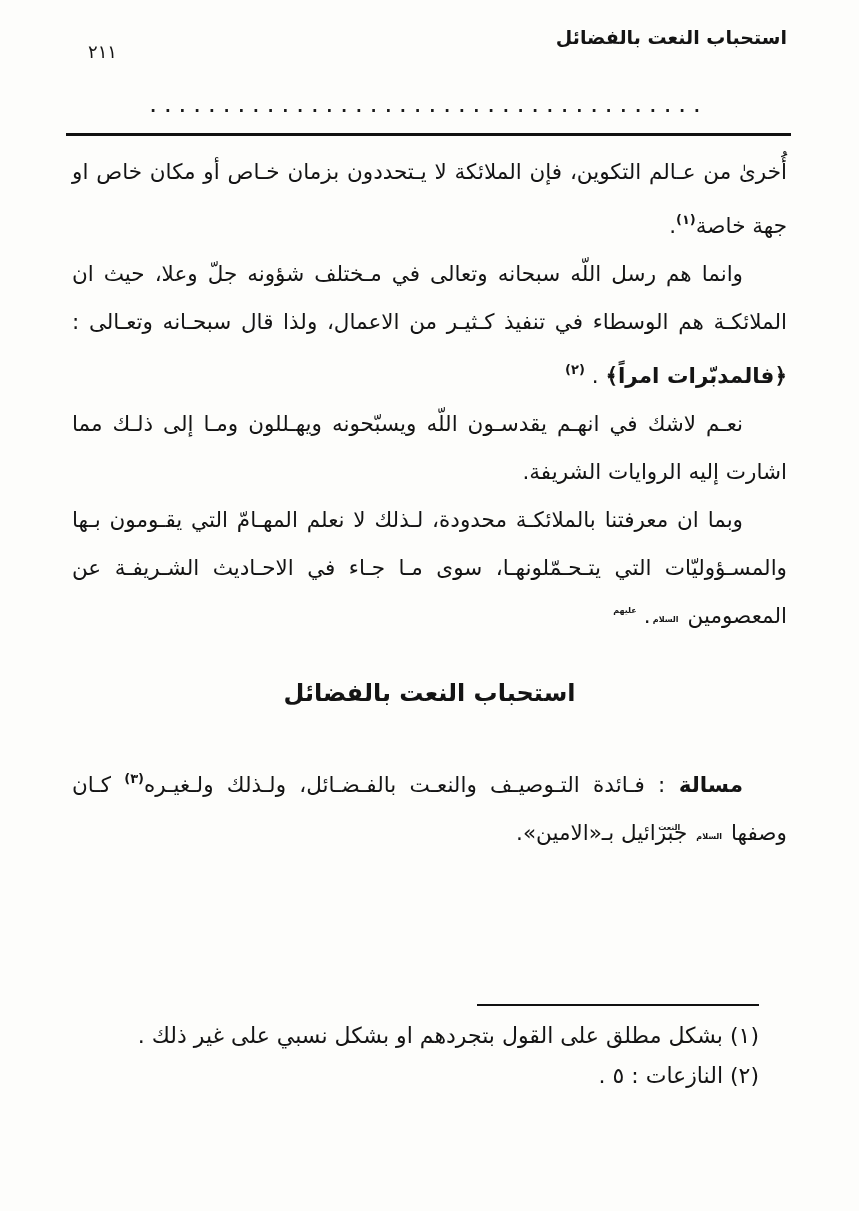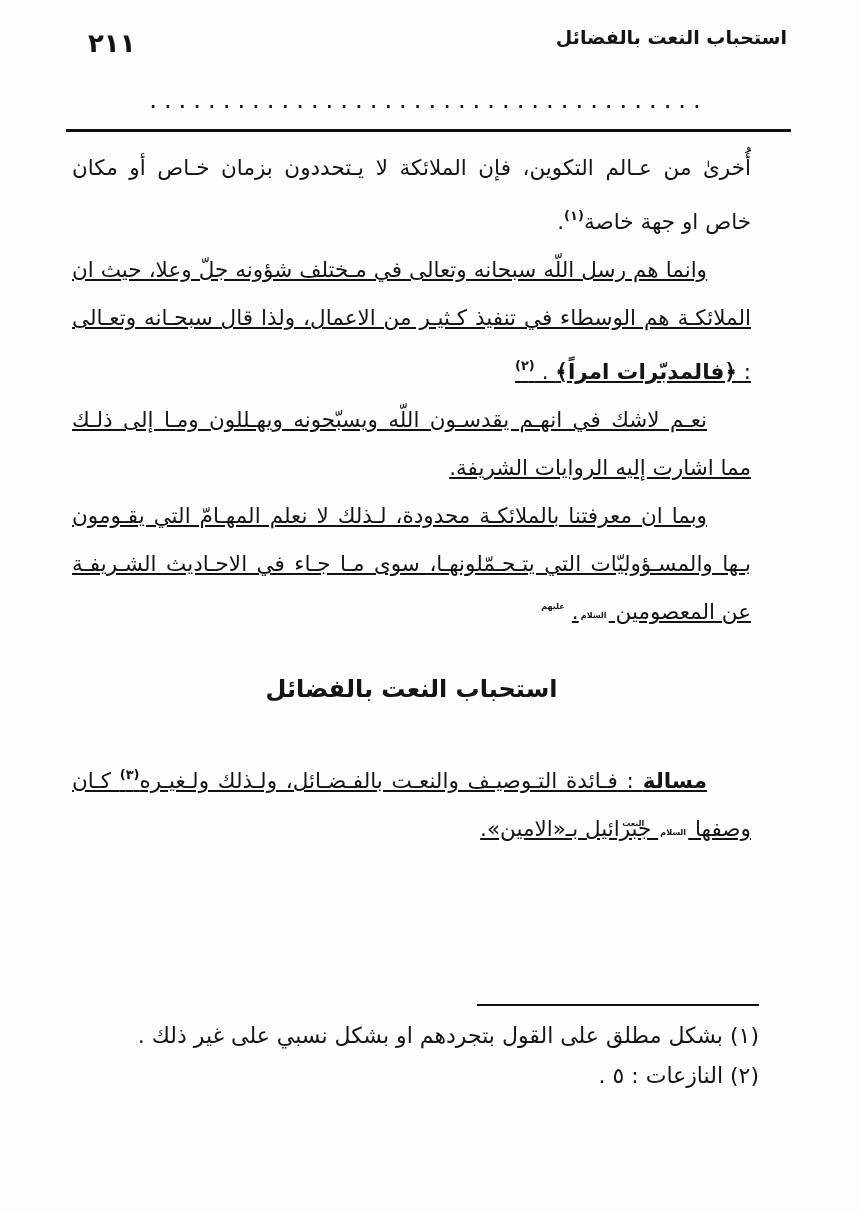--- a/index.html
+++ b/index.html
@@ -25,24 +25,24 @@
     justify-content: space-between;
     align-items: flex-start;
     padding: 26px 72px 0 88px;
   }
   .running-title {
     font-size: 19px;
     font-weight: bold;
     letter-spacing: 0;
   }
   .page-number {
-    font-size: 26px;
-    font-weight: bold;
+    font-size: 18px;
+    font-weight: normal;
     letter-spacing: 4px;
-    margin-top: 2px;
+    margin-top: 15px;
   }
   
   .dotted-line {
     text-align: center;
     font-size: 15px;
     font-weight: bold;
     letter-spacing: 9px;
     line-height: 1;
     margin-top: 38px;
     color: #1a1a1a;
@@ -50,28 +50,28 @@
     white-space: nowrap;
     overflow: hidden;
   }
   .main-rule {
     border: none;
     border-top: 3px solid #111;
     margin: 18px 68px 0 66px;
   }
   
   .body-text {
-    padding: 12px 108px 0 72px;
+    padding: 12px 72px 0 72px;
     font-size: 21.5px;
     line-height: 48px;
     text-align: justify;
     text-justify: inter-word;
   }
   .para { margin: 0; }
-  .para.indent { text-indent: 44px; text-decoration: underline; }
+  .para.indent { text-indent: 44px; }
   .fn-marker {
     font-size: 13px;
     vertical-align: 9px;
     font-weight: bold;
     white-space: nowrap;
   }
   .verse {
     font-weight: bold;
   }
   .lead-word { font-weight: bold; }

